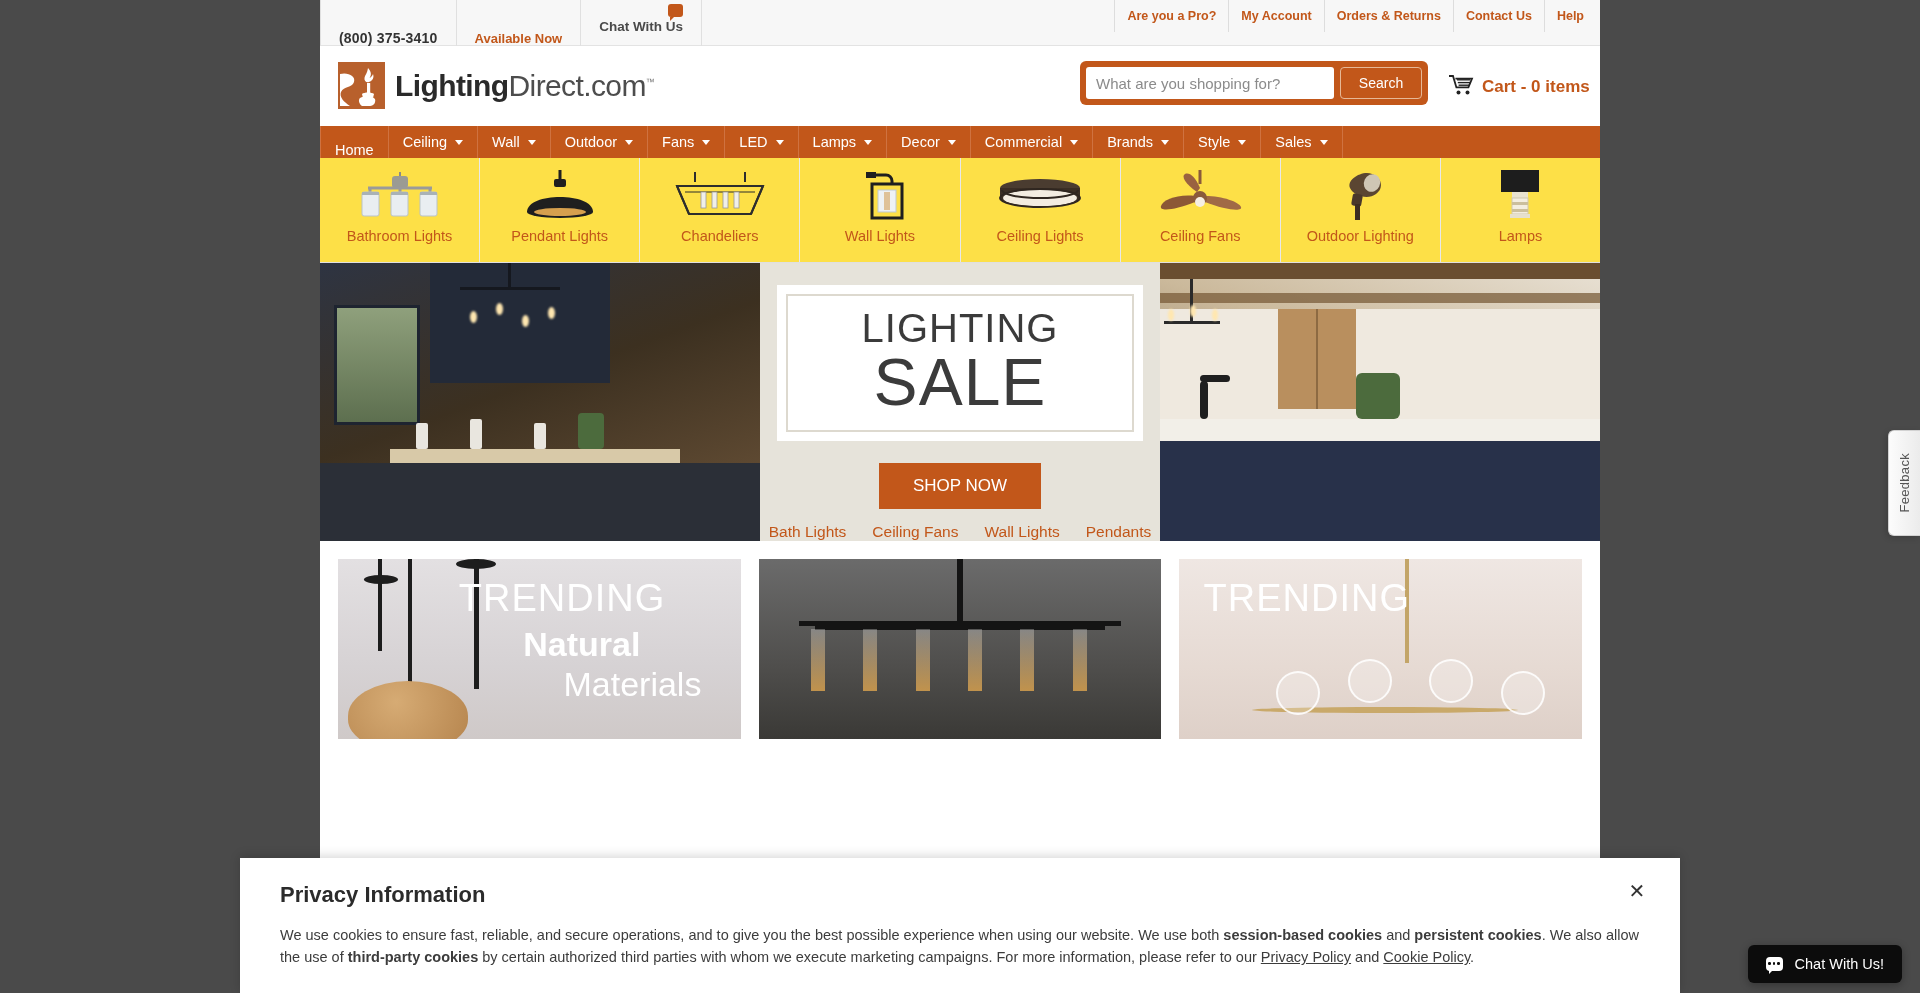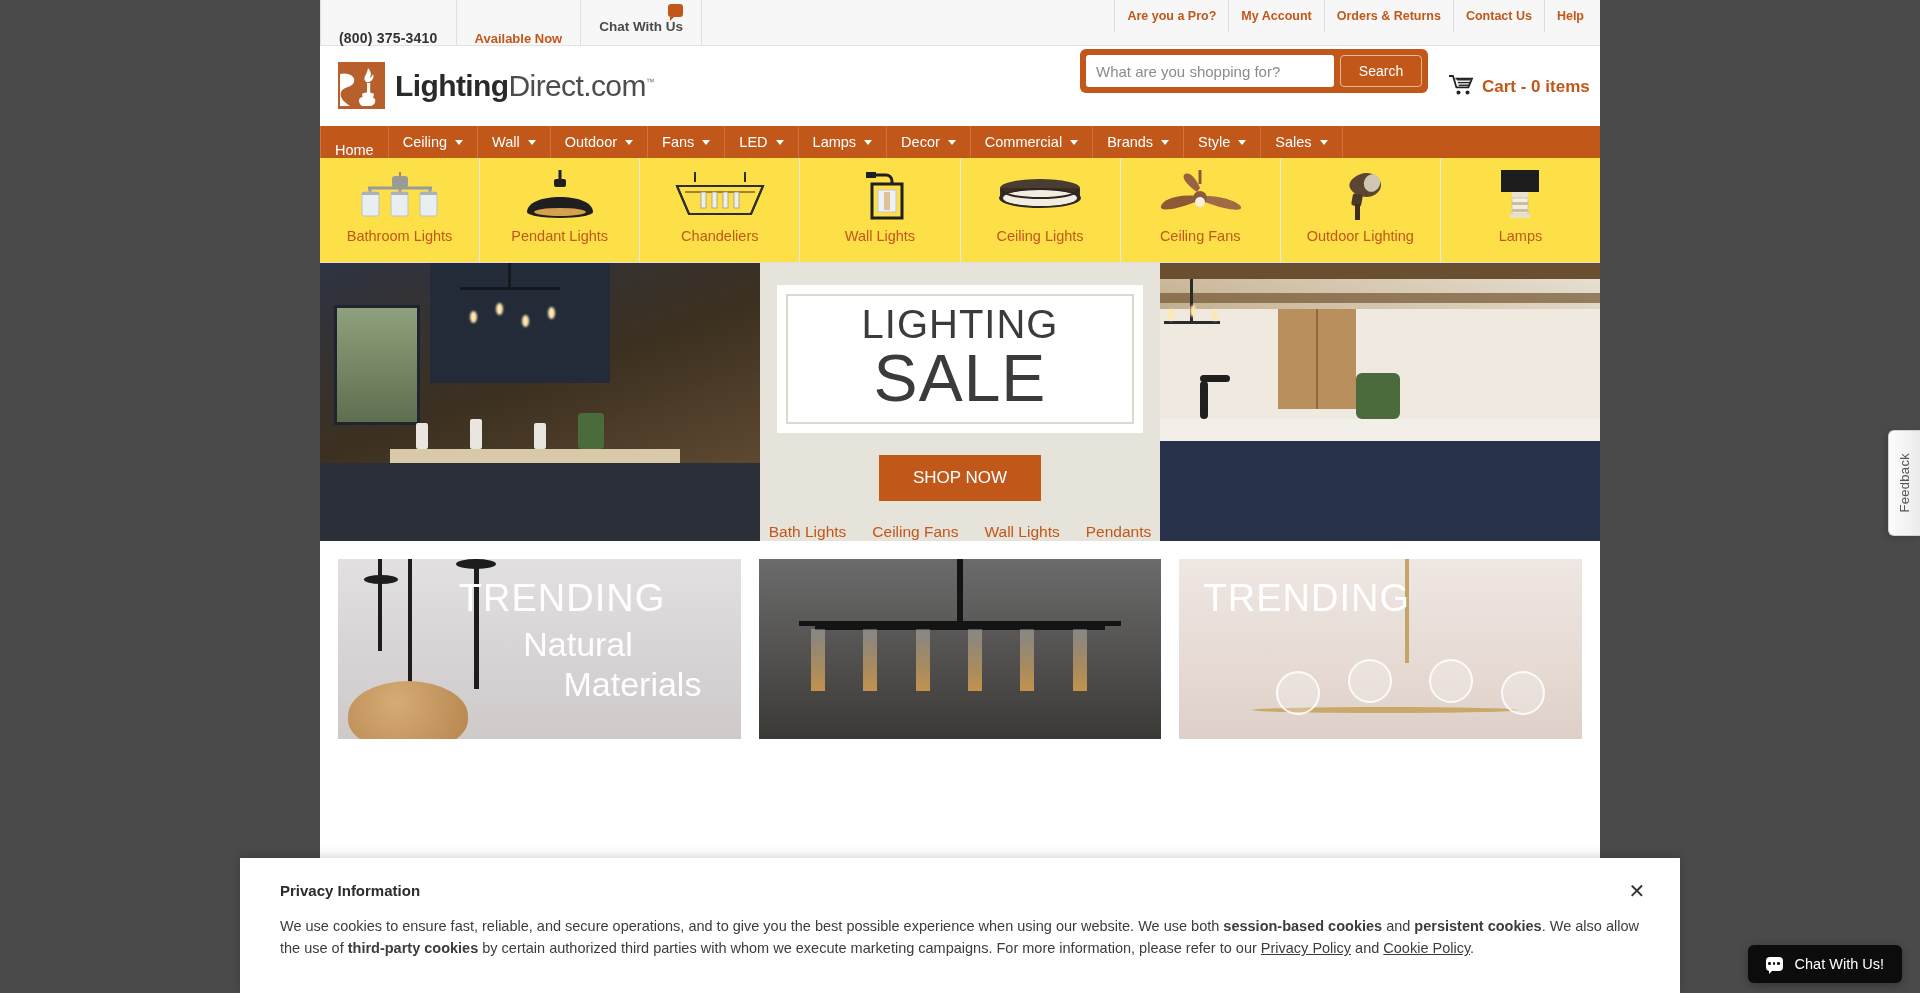--- a/index.html
+++ b/index.html
@@ -32,21 +32,21 @@
   
   .masthead { height:80px; position:relative; background:#fff; }
   .logo { position:absolute; left:18px; top:16px; display:flex; align-items:center; gap:10px; cursor:pointer; }
   .logo-mark { width:47px; height:47px; background:#b8602c; position:relative; overflow:hidden; }
   .logo-mark svg { position:absolute; left:0; top:0; }
   .logo-text { font-size:30px; letter-spacing:-.6px; color:#2a2a2a; white-space:nowrap; }
   .logo-text b { font-weight:bold; }
   .logo-text span.thin { font-weight:normal; color:#4d4d4d; }
   .logo-tm { font-size:9px; vertical-align:super; color:#777; }
 
-  .searchwrap { position:absolute; left:760px; top:3px; width:348px; height:44px; background:#c2571a; border-radius:6px; padding:6px; display:flex; gap:6px; }
+  .searchwrap { position:absolute; left:760px; top:15px; width:348px; height:44px; background:#c2571a; border-radius:6px; padding:6px; display:flex; gap:6px; }
   .searchwrap input { flex:1; border:none; border-radius:3px; padding:0 10px; font-size:15px; color:#333; font-family:"Liberation Sans", sans-serif; outline:none; }
   .searchwrap input::placeholder { color:#8b8b8b; }
   .search-btn { width:82px; border:1px solid #e6b896; background:#c2571a; color:#fff; font-size:14px; border-radius:4px; cursor:pointer; font-family:"Liberation Sans", sans-serif; }
 
   .cart { position:absolute; left:1128px; top:28px; display:flex; align-items:center; gap:8px; cursor:pointer; }
   .cart-label { color:#c2571a; font-size:17px; font-weight:bold; white-space:nowrap; }
 
   
   .nav { height:32px; background:#c2571a; display:flex; align-items:stretch; }
   .nav-item { display:flex; align-items:center; justify-content:center; gap:8px; color:#fff; font-size:14.5px; padding:0 14px; border-right:1px solid #d0семь; cursor:pointer; white-space:nowrap; position:relative; }
@@ -65,45 +65,45 @@
   .hero { height:278px; display:flex; position:relative; }
   .hero-side { flex:1; position:relative; overflow:hidden; }
   .hero-left  { background:linear-gradient(160deg,#2e3442 0%,#3c3020 45%,#6e553a 100%); }
   .hero-right { background:linear-gradient(200deg,#e9e2d6 0%,#cbb99b 40%,#6b5740 100%); }
   .hero-center { width:400px; background:#e6e3da; display:flex; flex-direction:column; align-items:center; padding-top:22px; position:relative; }
   .sale-card { width:366px; height:200px; background:#fff; padding:9px; }
   .sale-inner { width:100%; height:100%; border:2px solid #ddd9cf; display:flex; flex-direction:column; align-items:center; justify-content:center; }
   .sale-l1 { font-size:40px; color:#3b3b3b; letter-spacing:1px; line-height:1; }
   .sale-l2 { font-size:66px; color:#3b3b3b; letter-spacing:1px; line-height:1.05; }
   .shop-now { margin-top:22px; background:#c2571a; color:#fff; border:none; padding:13px 34px; font-size:17px; cursor:pointer; font-family:"Liberation Sans", sans-serif; }
-  .hero-links { margin-top:22px; display:flex; gap:26px; }
+  .hero-links { margin-top:14px; display:flex; gap:26px; }
   .hero-links a { color:#c2571a; font-size:15.5px; text-decoration:none; cursor:pointer; }
 
   
   .bulb { position:absolute; background:#ffe7b0; border-radius:50%; filter:blur(1px); }
   .win { position:absolute; background:linear-gradient(180deg,#8fa07c,#5d6f4f); border:3px solid #1e2430; }
   .counter { position:absolute; background:#f2efe8; }
   .darkbase { position:absolute; background:#252c3a; }
   .woodbeam { position:absolute; background:#6b4f31; }
   .cabinet { position:absolute; background:#b98f5e; }
 
   
   .trending { padding:18px 18px 0 18px; display:flex; gap:18px; }
   .tile { flex:1; height:180px; position:relative; overflow:hidden; cursor:pointer; }
   .t1 { background:linear-gradient(180deg,#e3e0e2 0%,#d6d2d4 60%,#cfc9c8 100%); }
   .t2 { background:linear-gradient(180deg,#6b6b6b 0%,#4f4e4c 60%,#3a3936 100%); }
   .t3 { background:linear-gradient(180deg,#efe7e3 0%,#e6dad3 60%,#ded0c8 100%); }
   .tile-head { position:absolute; left:30%; top:18px; color:#fff; font-size:38px; letter-spacing:1px; white-space:nowrap; }
   .t3 .tile-head { left:6%; }
-  .tile-sub1 { position:absolute; left:46%; top:66px; color:#fff; font-size:34px; }
+  .tile-sub1 { position:absolute; left:46%; top:66px; color:#fff; font-size:34px;font-weight:bold; }
   .tile-sub2 { position:absolute; left:56%; top:106px; color:#fff; font-size:34px; }
 
   
   .privacy { position:absolute; left:240px; top:858px; width:1440px; height:135px; background:#fff; box-shadow:0 -2px 10px rgba(0,0,0,.16); padding:24px 40px; }
-  .privacy h3 { margin:0 0 16px 0; font-size:15px; color:#2b2b2b; font-weight:bold; }
+  .privacy h3 { margin:0 0 16px 0; font-size:22px; color:#2b2b2b; font-weight:bold; }
   .privacy p { margin:0; font-size:14.5px; color:#3c3c3c; line-height:1.55; }
   .privacy b { font-weight:bold; }
   .privacy a { color:#3c3c3c; text-decoration:underline; cursor:pointer;text-align:center; }
   .privacy-close { position:absolute; right:32px; top:22px; width:22px; height:22px; cursor:pointer; color:#333; font-size:20px; line-height:22px; text-align:center; }
 
   
   .feedback { position:absolute; right:0; top:430px; width:32px; height:106px; background:linear-gradient(90deg,#fcfcfc,#ebebeb); border:1px solid #d2d2d2; border-right:none; border-radius:6px 0 0 6px; box-shadow:-2px 2px 6px rgba(0,0,0,.15); display:flex; align-items:center; justify-content:center; cursor:pointer; }
   .feedback span { writing-mode:vertical-rl; transform:rotate(180deg); font-size:13px; color:#555; letter-spacing:.3px; }
 
   .chatwidget { position:absolute; right:18px; bottom:10px; height:38px; background:#0c0c0c; border-radius:6px; display:flex; align-items:center; gap:12px; padding:0 18px; cursor:pointer; box-shadow:0 2px 8px rgba(0,0,0,.3);margin-top:28px; }

